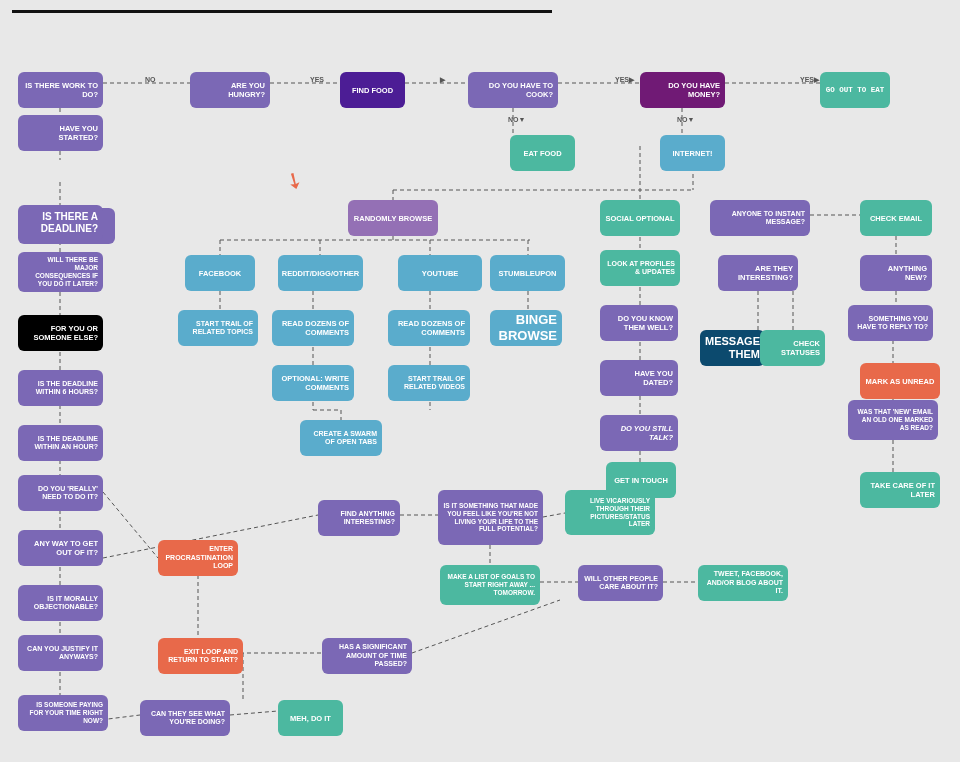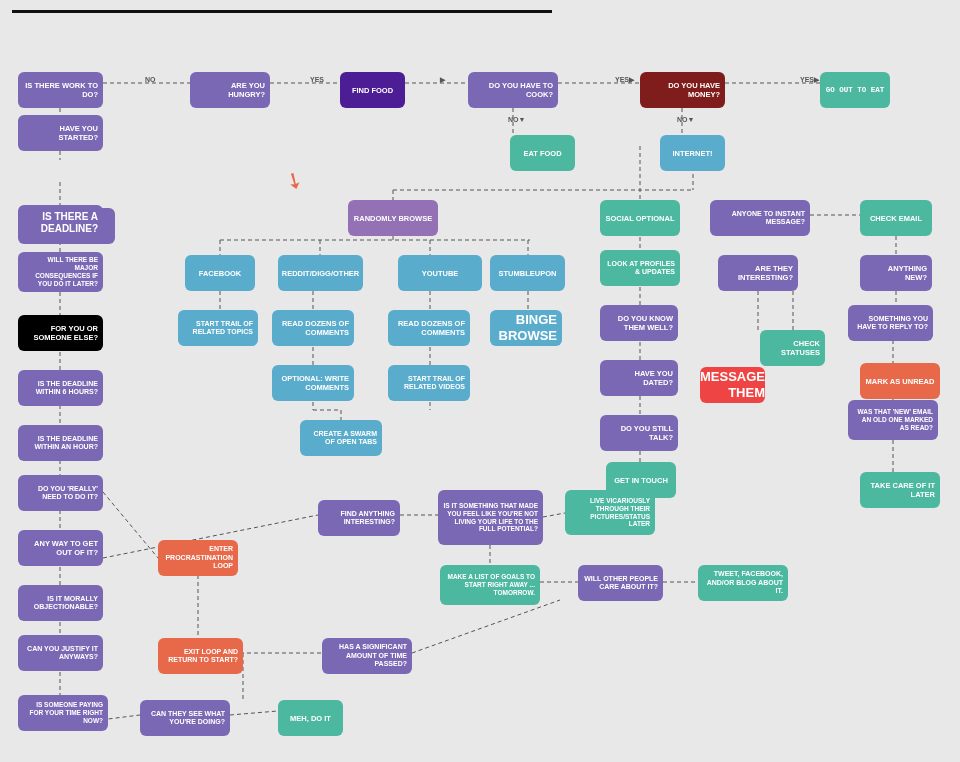--- a/index.html
+++ b/index.html
@@ -217,21 +217,21 @@
   <div class="label-small" style="left:615px;top:76px;">YES▶</div>
   <div class="label-small" style="left:800px;top:76px;">YES▶</div>
   <div class="label-small" style="left:508px;top:116px;">NO▼</div>
   <div class="label-small" style="left:677px;top:116px;">NO▼</div>
 
   <div id="nodes-container">
       <div class="node" style="left: 18px; top: 72px; width: 85px; height: 22px; background: rgb(123, 104, 181); font-size: 7.5px;">IS THERE WORK TO DO?</div>
       <div class="node" style="left: 190px; top: 72px; width: 80px; height: 22px; background: rgb(123, 104, 181); font-size: 7.5px;">ARE YOU HUNGRY?</div>
       <div class="node" style="left: 340px; top: 72px; width: 65px; height: 22px; background: #4c1d95; font-size: 7.5px;">FIND FOOD</div>
       <div class="node" style="left: 468px; top: 72px; width: 90px; height: 22px; background: rgb(123, 104, 181); font-size: 7.5px;">DO YOU HAVE TO COOK?</div>
-      <div class="node" style="left: 640px; top: 72px; width: 85px; height: 22px; background: #7f1d1d; font-size: 7.5px;">DO YOU HAVE MONEY?</div>
+      <div class="node" style="left: 640px; top: 72px; width: 85px; height: 22px; background: #701a75; font-size: 7.5px;">DO YOU HAVE MONEY?</div>
       <div class="node" style="left: 820px; top: 72px; width: 70px; height: 22px; background: rgb(76, 184, 160); font-size: 7.5px; font-family: Liberation Mono, monospace;">GO OUT TO EAT</div>
       <div class="node" style="left: 18px; top: 115px; width: 85px; height: 22px; background: rgb(123, 104, 181); font-size: 7.5px;">HAVE YOU STARTED?</div>
       <div class="node" style="left: 510px; top: 135px; width: 65px; height: 22px; background: rgb(76, 184, 160); font-size: 7.5px;">EAT FOOD</div>
       <div class="node" style="left: 660px; top: 135px; width: 65px; height: 22px; background: rgb(90, 172, 204); font-size: 7.5px;">INTERNET!</div>
       <div class="node" style="left: 18px; top: 160px; width: 97px; height: 22px; background: rgb(123, 104, 181); font-size: 7.5px; margin-top: 48px;">ARE YOU LYING?</div>
       <div class="node" style="left: 348px; top: 200px; width: 90px; height: 22px; background: rgb(148, 112, 181); font-size: 7.5px;">RANDOMLY BROWSE</div>
       <div class="node" style="left: 18px; top: 205px; width: 85px; height: 22px; background: rgb(123, 104, 181); font-size: 10px;">IS THERE A DEADLINE?</div>
       <div class="node" style="left: 600px; top: 200px; width: 80px; height: 30px; background: rgb(76, 184, 160); font-size: 7.5px;">SOCIAL OPTIONAL</div>
       <div class="node" style="left: 710px; top: 200px; width: 100px; height: 30px; background: rgb(123, 104, 181); font-size: 7px;">ANYONE TO INSTANT MESSAGE?</div>
       <div class="node" style="left: 860px; top: 200px; width: 72px; height: 22px; background: rgb(76, 184, 160); font-size: 7.5px;">CHECK EMAIL</div>
@@ -242,31 +242,31 @@
       <div class="node" style="left: 18px; top: 252px; width: 85px; height: 40px; background: rgb(123, 104, 181); font-size: 6.5px;">WILL THERE BE MAJOR CONSEQUENCES IF YOU DO IT LATER?</div>
       <div class="node" style="left: 600px; top: 250px; width: 80px; height: 30px; background: rgb(76, 184, 160); font-size: 7px;">LOOK AT PROFILES &amp; UPDATES</div>
       <div class="node" style="left: 718px; top: 255px; width: 80px; height: 30px; background: rgb(123, 104, 181); font-size: 7.5px;">ARE THEY INTERESTING?</div>
       <div class="node" style="left: 860px; top: 255px; width: 72px; height: 22px; background: rgb(123, 104, 181); font-size: 7.5px;">ANYTHING NEW?</div>
       <div class="node" style="left: 178px; top: 310px; width: 80px; height: 30px; background: rgb(90, 172, 204); font-size: 7px;">START TRAIL OF RELATED TOPICS</div>
       <div class="node" style="left: 272px; top: 310px; width: 82px; height: 30px; background: rgb(90, 172, 204); font-size: 7.5px;">READ DOZENS OF COMMENTS</div>
       <div class="node" style="left: 388px; top: 310px; width: 82px; height: 30px; background: rgb(90, 172, 204); font-size: 7.5px;">READ DOZENS OF COMMENTS</div>
       <div class="node" style="left: 490px; top: 310px; width: 72px; height: 22px; background: rgb(90, 172, 204); font-size: 13px;">BINGE BROWSE</div>
       <div class="node" style="left: 18px; top: 315px; width: 85px; height: 30px; background: #000000; font-size: 7.5px;">FOR YOU OR SOMEONE ELSE?</div>
       <div class="node" style="left: 600px; top: 305px; width: 78px; height: 30px; background: rgb(123, 104, 181); font-size: 7.5px;">DO YOU KNOW THEM WELL?</div>
-      <div class="node" style="left: 700px; top: 330px; width: 65px; height: 30px; background: #ef4444; font-size: 13px; margin-top: 37px;">MESSAGE THEM</div>
+      <div class="node" style="left: 700px; top: 330px; width: 65px; height: 30px; background: #0c4a6e; font-size: 11px;">MESSAGE THEM</div>
       <div class="node" style="left: 760px; top: 330px; width: 65px; height: 30px; background: rgb(76, 184, 160); font-size: 7.5px;">CHECK STATUSES</div>
       <div class="node" style="left: 848px; top: 305px; width: 85px; height: 35px; background: rgb(123, 104, 181); font-size: 7px;">SOMETHING YOU HAVE TO REPLY TO?</div>
       <div class="node" style="left: 272px; top: 365px; width: 82px; height: 30px; background: rgb(90, 172, 204); font-size: 7.5px;">OPTIONAL: WRITE COMMENTS</div>
       <div class="node" style="left: 388px; top: 365px; width: 82px; height: 30px; background: rgb(90, 172, 204); font-size: 7px;">START TRAIL OF RELATED VIDEOS</div>
       <div class="node" style="left: 18px; top: 370px; width: 85px; height: 35px; background: rgb(123, 104, 181); font-size: 7px;">IS THE DEADLINE WITHIN 6 HOURS?</div>
       <div class="node" style="left: 600px; top: 360px; width: 78px; height: 22px; background: rgb(123, 104, 181); font-size: 7.5px;">HAVE YOU DATED?</div>
       <div class="node" style="left: 860px; top: 363px; width: 80px; height: 22px; background: rgb(232, 105, 74); font-size: 7.5px;">MARK AS UNREAD</div>
       <div class="node" style="left: 300px; top: 420px; width: 82px; height: 30px; background: rgb(90, 172, 204); font-size: 7px;">CREATE A SWARM OF OPEN TABS</div>
       <div class="node" style="left: 18px; top: 425px; width: 85px; height: 35px; background: rgb(123, 104, 181); font-size: 7px;">IS THE DEADLINE WITHIN AN HOUR?</div>
-      <div class="node" style="left: 600px; top: 415px; width: 78px; height: 22px; background: rgb(123, 104, 181); font-size: 7.5px;">DO YOU STILL TALK?</div>
+      <div class="node" style="left: 600px; top: 415px; width: 78px; height: 22px; background: rgb(123, 104, 181); font-size: 7.5px; font-style: italic;">DO YOU STILL TALK?</div>
       <div class="node" style="left: 848px; top: 400px; width: 90px; height: 40px; background: rgb(123, 104, 181); font-size: 6.5px;">WAS THAT 'NEW' EMAIL AN OLD ONE MARKED AS READ?</div>
       <div class="node" style="left: 606px; top: 462px; width: 70px; height: 22px; background: rgb(76, 184, 160); font-size: 7.5px;">GET IN TOUCH</div>
       <div class="node" style="left: 18px; top: 475px; width: 85px; height: 35px; background: rgb(123, 104, 181); font-size: 7px;">DO YOU 'REALLY' NEED TO DO IT?</div>
       <div class="node" style="left: 318px; top: 500px; width: 82px; height: 30px; background: rgb(123, 104, 181); font-size: 7px;">FIND ANYTHING INTERESTING?</div>
       <div class="node" style="left: 438px; top: 490px; width: 105px; height: 55px; background: rgb(123, 104, 181); font-size: 6.5px;">IS IT SOMETHING THAT MADE YOU FEEL LIKE YOU'RE NOT LIVING YOUR LIFE TO THE FULL POTENTIAL?</div>
       <div class="node" style="left: 565px; top: 490px; width: 90px; height: 45px; background: rgb(76, 184, 160); font-size: 6.5px;">LIVE VICARIOUSLY THROUGH THEIR PICTURES/STATUS LATER</div>
       <div class="node" style="left: 860px; top: 472px; width: 80px; height: 30px; background: rgb(76, 184, 160); font-size: 7.5px;">TAKE CARE OF IT LATER</div>
       <div class="node" style="left: 18px; top: 530px; width: 85px; height: 30px; background: rgb(123, 104, 181); font-size: 7.5px;">ANY WAY TO GET OUT OF IT?</div>
       <div class="node" style="left: 158px; top: 540px; width: 80px; height: 35px; background: rgb(232, 105, 74); font-size: 7px;">ENTER PROCRASTINATION LOOP</div>
       <div class="node" style="left: 440px; top: 565px; width: 100px; height: 40px; background: rgb(76, 184, 160); font-size: 6.5px;">MAKE A LIST OF GOALS TO START RIGHT AWAY ... TOMORROW.</div>

